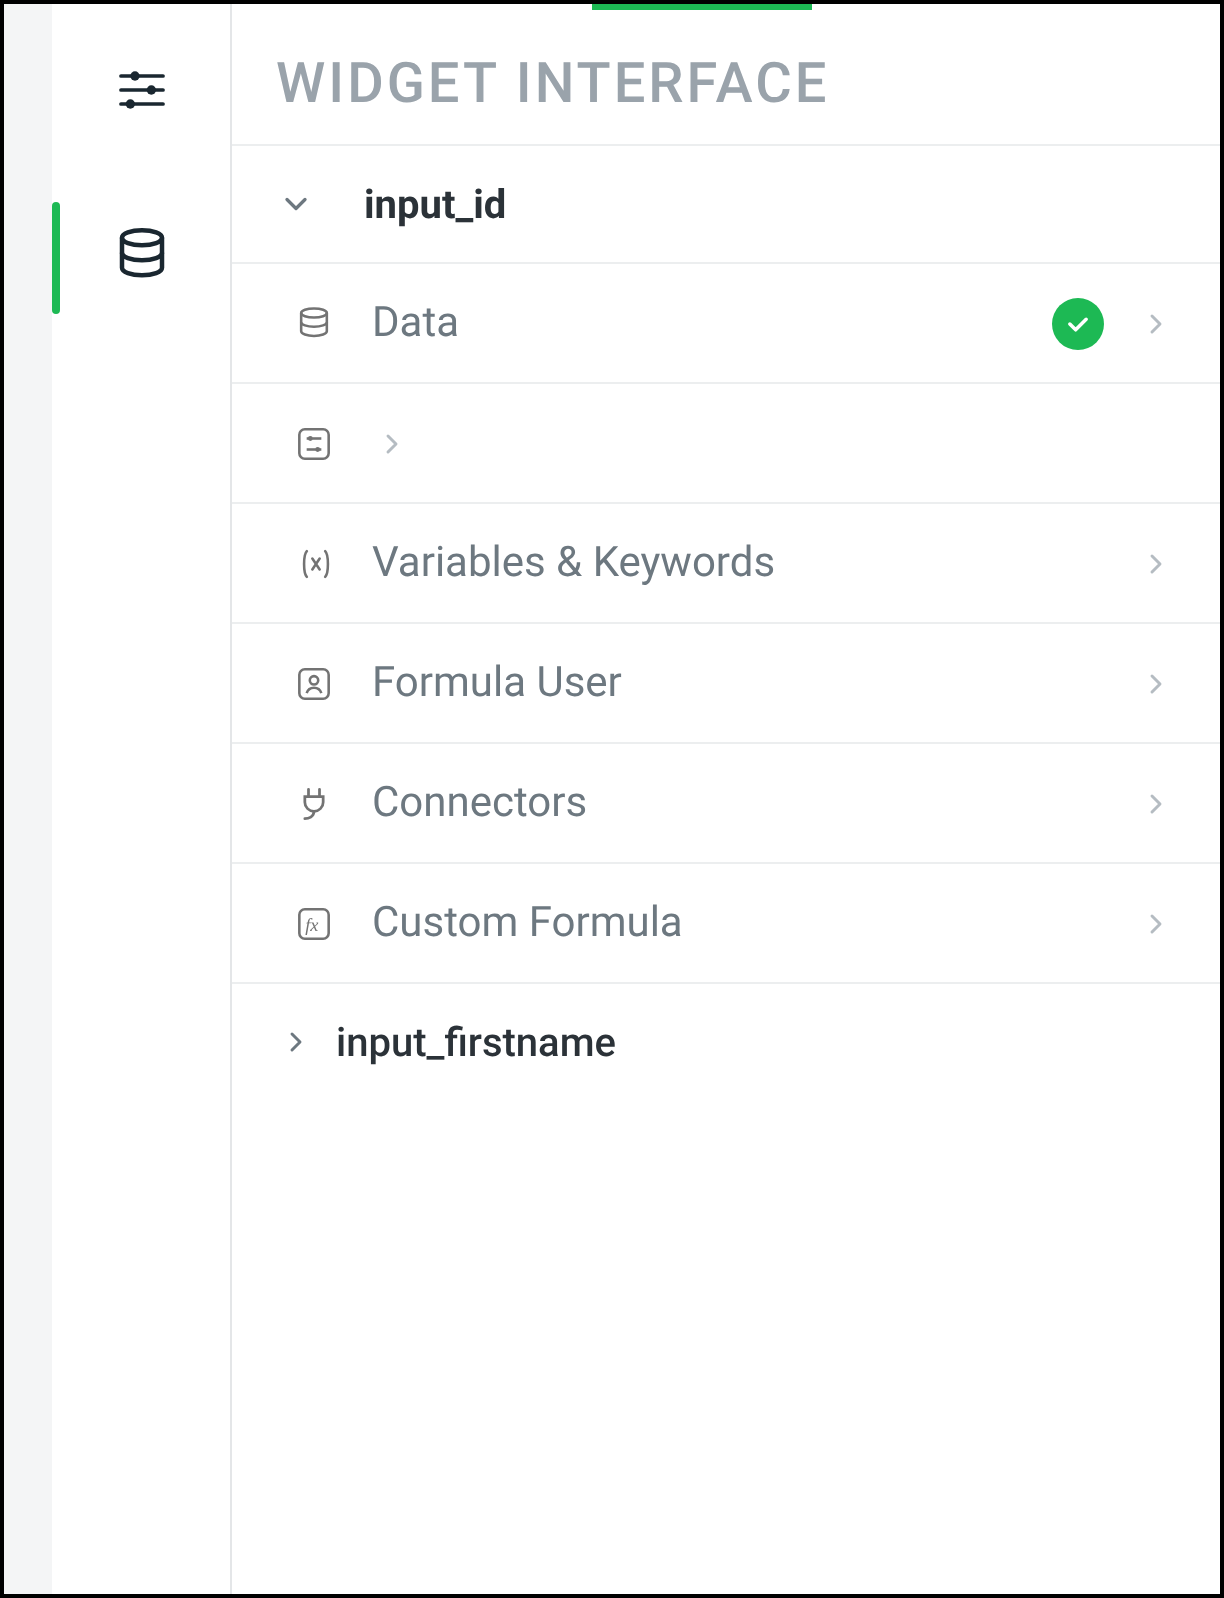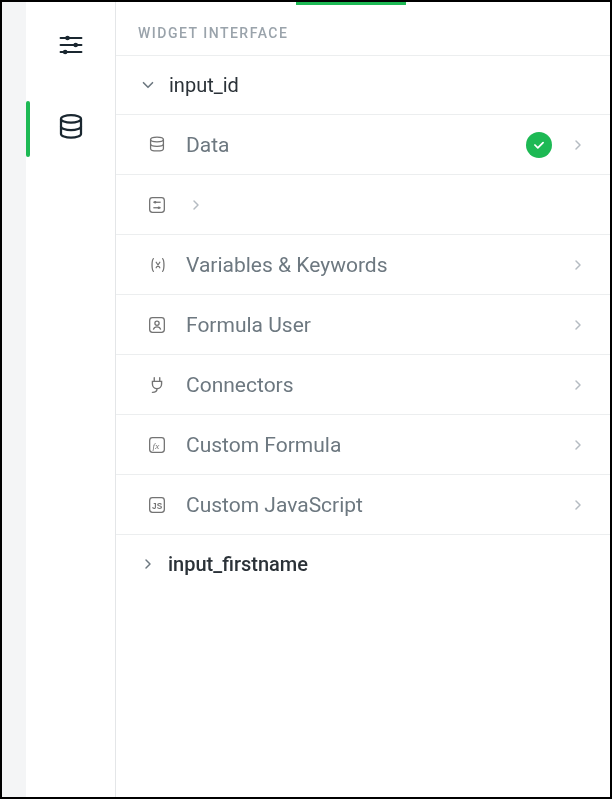--- a/index.html
+++ b/index.html
@@ -71,21 +71,21 @@
     position: absolute;
     left: 180px;
     top: 0;
     width: 110px;
     height: 3px;
     background: #1db954;
   }
   .header {
     padding: 20px 22px 14px 22px;
     color: #9aa3ab;
-    font-size: 14px;
+    font-size: 28px;
     letter-spacing: 1.5px;
     font-weight: 500;
     border-bottom: 1px solid #eceeef;
   }
   .tree {
     flex: 1;
     overflow: auto;
   }
   .node {
     display: flex;
@@ -98,22 +98,22 @@
   }
   .node .chev {
     width: 24px;
     display: flex;
     align-items: center;
     justify-content: center;
     color: #6d7880;
   }
   .node .chev svg { display: block; }
   .node .label {
-    margin-left: 9px;
-    font-weight: 400;
+    margin-left: 22px;
+    font-weight: 700;
   }
   .sublist {
     border-top: 1px solid #eceeef;
   }
   .row {
     display: flex;
     align-items: center;
     height: 60px;
     padding: 0 22px 0 30px;
     border-bottom: 1px solid #eceeef;
@@ -320,34 +320,20 @@
               </svg>
             </span>
             <span class="rlabel">Custom Formula</span>
             <span class="right">
               <svg width="16" height="16" viewBox="0 0 24 24" fill="none" stroke="currentColor" stroke-width="2.2" stroke-linecap="round" stroke-linejoin="round">
                   <polyline points="9 6 15 12 9 18"></polyline>
                 </svg>
             </span>
           </div>
 
-          <div class="row">
-            <span class="icon">
-              <svg width="22" height="22" viewBox="0 0 24 24" fill="none" stroke="currentColor" stroke-width="1.4">
-                <rect x="4" y="4" width="16" height="16" rx="3"></rect>
-                <text x="6.6" y="16" font-size="9" font-weight="600" font-family="Arial" fill="currentColor" stroke="none">JS</text>
-              </svg>
-            </span>
-            <span class="rlabel">Custom JavaScript</span>
-            <span class="right">
-              <svg width="16" height="16" viewBox="0 0 24 24" fill="none" stroke="currentColor" stroke-width="2.2" stroke-linecap="round" stroke-linejoin="round">
-                  <polyline points="9 6 15 12 9 18"></polyline>
-                </svg>
-            </span>
-          </div>
 
         </div>
 
 
         <div class="node-collapsed" style="border-bottom:none">
           <span class="chev">
             <svg width="16" height="16" viewBox="0 0 24 24" fill="none" stroke="currentColor" stroke-width="2.2" stroke-linecap="round" stroke-linejoin="round">
                 <polyline points="9 6 15 12 9 18"></polyline>
               </svg>
           </span>

